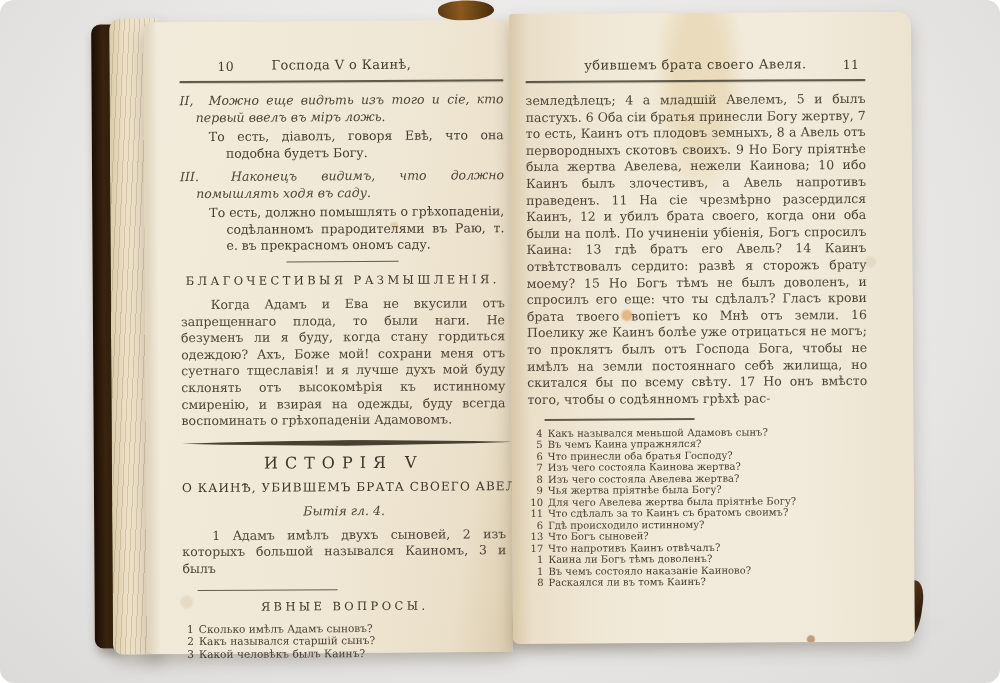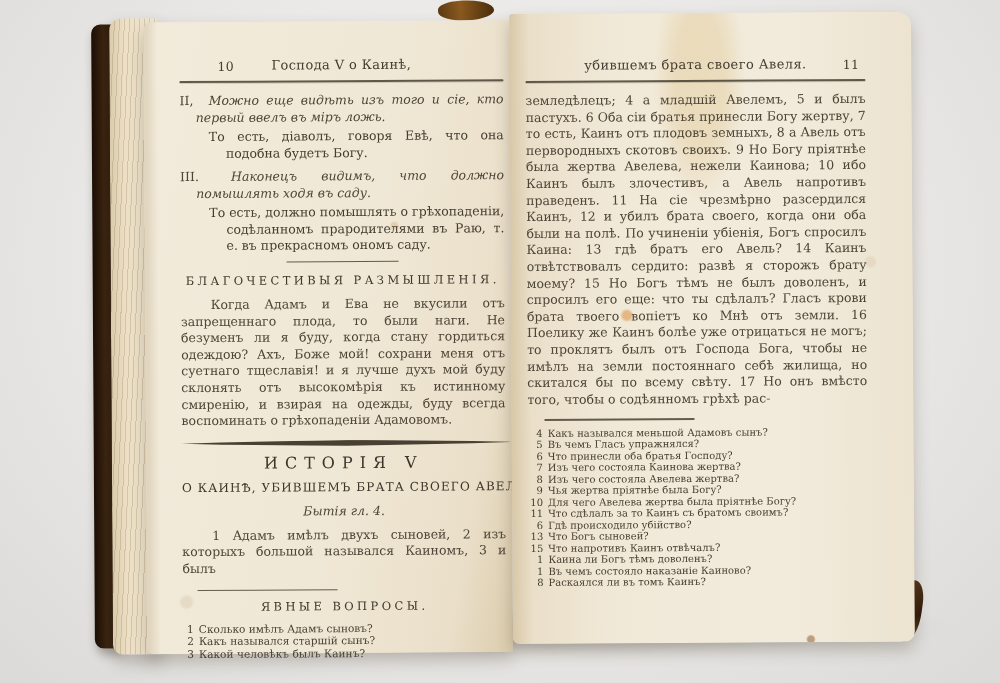--- a/index.html
+++ b/index.html
@@ -1,19 +1,20 @@
 <!DOCTYPE html>
 <html><head>
 <meta charset="utf-8">
 <style>
   html,body{margin:0;padding:0;}
   .scene{
     position:relative; width:1000px; height:683px; overflow:hidden;
     background:radial-gradient(ellipse at 50% 38%, #f1f0ee 0%, #eae9e7 52%, #dbdad8 100%);
     font-family:"DejaVu Serif", serif;
+    border-radius:14px;
   }
   .book{ position:absolute; left:93px; top:6px; width:872px; height:652px;
          transform:rotate(-0.35deg); }
   .book-shadow{ position:absolute; left:20px; top:610px; width:840px; height:40px;
          background:radial-gradient(ellipse at 50% 30%, rgba(60,52,40,.38) 0%, rgba(60,52,40,0) 70%);
          filter:blur(4px); }
   .binding-left{ position:absolute; left:0; top:16px; width:26px; height:624px;
          background:linear-gradient(90deg,#1d0f06 0%, #38220f 45%, #2a1708 80%, #46301a 100%);
          border-radius:9px 3px 3px 9px; box-shadow:2px 6px 10px rgba(50,40,28,.35); }
   .binding-top{ position:absolute; left:347px; top:-6px; width:56px; height:20px;
@@ -57,21 +58,21 @@
   
   .running-head{ position:relative; height:20px; font-size:13px; letter-spacing:.4px;
                  color:#443d30; text-align:center; }
   .pgnum-left{ position:absolute; left:38px; top:1px; font-size:12.5px; }
   .pgnum-right{ position:absolute; right:6px; top:1px; font-size:12.5px; }
   .head-rule{ height:2px; background:rgba(64,56,42,.82); margin:3px 0 10px;
               border-radius:1px; box-shadow:0 1px 0 rgba(64,56,42,.18); }
   
   .lead-item{ margin:0 0 3px; padding-left:16px; text-indent:-16px;
               font-size:12.5px; line-height:16.5px; text-align:justify; }
-  .lead-label{ margin-right:8px; }
+  .lead-label{ font-style:italic; margin-right:8px; }
   .lead-text{ font-style:italic; }
   .gloss{ margin:1px 0 7px; padding-left:46px; text-indent:-17px;
           font-size:12.5px; line-height:16.5px; text-align:justify; color:#453e30; }
   .center-rule{ width:112px; height:1.5px; background:rgba(64,56,42,.8); margin:7px auto 11px; }
   .caps-heading{ text-align:center; font-size:11.5px; letter-spacing:3.4px;
                  color:#3e372b; margin:0 0 9px; white-space:nowrap; }
   .para{ font-size:12.5px; line-height:16.6px; text-align:justify; margin:0; }
   .indent{ text-indent:30px; }
   .ornament{ width:330px; height:6px; margin:11px auto 7px; background:#474033;
       clip-path:polygon(0% 50%, 12% 30%, 38% 12%, 50% 2%, 62% 12%, 88% 30%, 100% 50%, 88% 68%, 62% 88%, 50% 98%, 38% 88%, 12% 68%); }
@@ -150,29 +151,29 @@
         <span>убившемъ брата своего Авеля.</span>
         <span class="pgnum-right">11</span>
       </div>
       <div class="head-rule"></div>
 
       <p class="para">земледѣлецъ; 4 а младшій Авелемъ, 5 и былъ пастухъ. 6 Оба сіи братья принесли Богу жертву, 7 то есть, Каинъ отъ плодовъ земныхъ, 8 а Авель отъ первородныхъ скотовъ своихъ. 9 Но Богу пріятнѣе была жертва Авелева, нежели Каинова; 10 ибо Каинъ былъ злочестивъ, а Авель напротивъ праведенъ. 11 На сіе чрезмѣрно разсердился Каинъ, 12 и убилъ брата своего, когда они оба были на полѣ. По учиненіи убіенія, Богъ спросилъ Каина: 13 гдѣ братъ его Авель? 14 Каинъ отвѣтствовалъ сердито: развѣ я сторожъ брату моему? 15 Но Богъ тѣмъ не былъ доволенъ, и спросилъ его еще: что ты сдѣлалъ? Гласъ крови брата твоего вопіетъ ко Мнѣ отъ земли. 16 Поелику же Каинъ болѣе уже отрицаться не могъ; то проклятъ былъ отъ Господа Бога, чтобы не имѣлъ на земли постояннаго себѣ жилища, но скитался бы по всему свѣту. 17 Но онъ вмѣсто того, чтобы о содѣянномъ грѣхѣ рас-</p>
 
       <div class="footnote-rule r"></div>
       <div class="q-list q-list-sm">
         <div class="q-row"><span class="q-num">4</span><span>Какъ назывался меньшой Адамовъ сынъ?</span></div>
-        <div class="q-row"><span class="q-num">5</span><span>Въ чемъ Гласъ упражнялся?</span></div>
+        <div class="q-row"><span class="q-num">5</span><span>Въ чемъ Каина упражнялся?</span></div>
         <div class="q-row"><span class="q-num">6</span><span>Что принесли оба братья Господу?</span></div>
         <div class="q-row"><span class="q-num">7</span><span>Изъ чего состояла Каинова жертва?</span></div>
         <div class="q-row"><span class="q-num">8</span><span>Изъ чего состояла Авелева жертва?</span></div>
         <div class="q-row"><span class="q-num">9</span><span>Чья жертва пріятнѣе была Богу?</span></div>
         <div class="q-row"><span class="q-num">10</span><span>Для чего Авелева жертва была пріятнѣе Богу?</span></div>
         <div class="q-row"><span class="q-num">11</span><span>Что сдѣлалъ за то Каинъ съ братомъ своимъ?</span></div>
-        <div class="q-row"><span class="q-num">6</span><span>Гдѣ происходило убійство?</span></div>
+        <div class="q-row"><span class="q-num">6</span><span>Гдѣ происходило истинному?</span></div>
         <div class="q-row"><span class="q-num">13</span><span>Что Богъ сыновей?</span></div>
-        <div class="q-row"><span class="q-num">15</span><span>Что напротивъ Каинъ отвѣчалъ?</span></div>
+        <div class="q-row"><span class="q-num">17</span><span>Что напротивъ Каинъ отвѣчалъ?</span></div>
         <div class="q-row"><span class="q-num">1</span><span>Каина ли Богъ тѣмъ доволенъ?</span></div>
         <div class="q-row"><span class="q-num">1</span><span>Въ чемъ состояло наказаніе Каиново?</span></div>
         <div class="q-row"><span class="q-num">8</span><span>Раскаялся ли въ томъ Каинъ?</span></div>
       </div>
     </div>
   </div>
 </div>
 
 </body></html>

